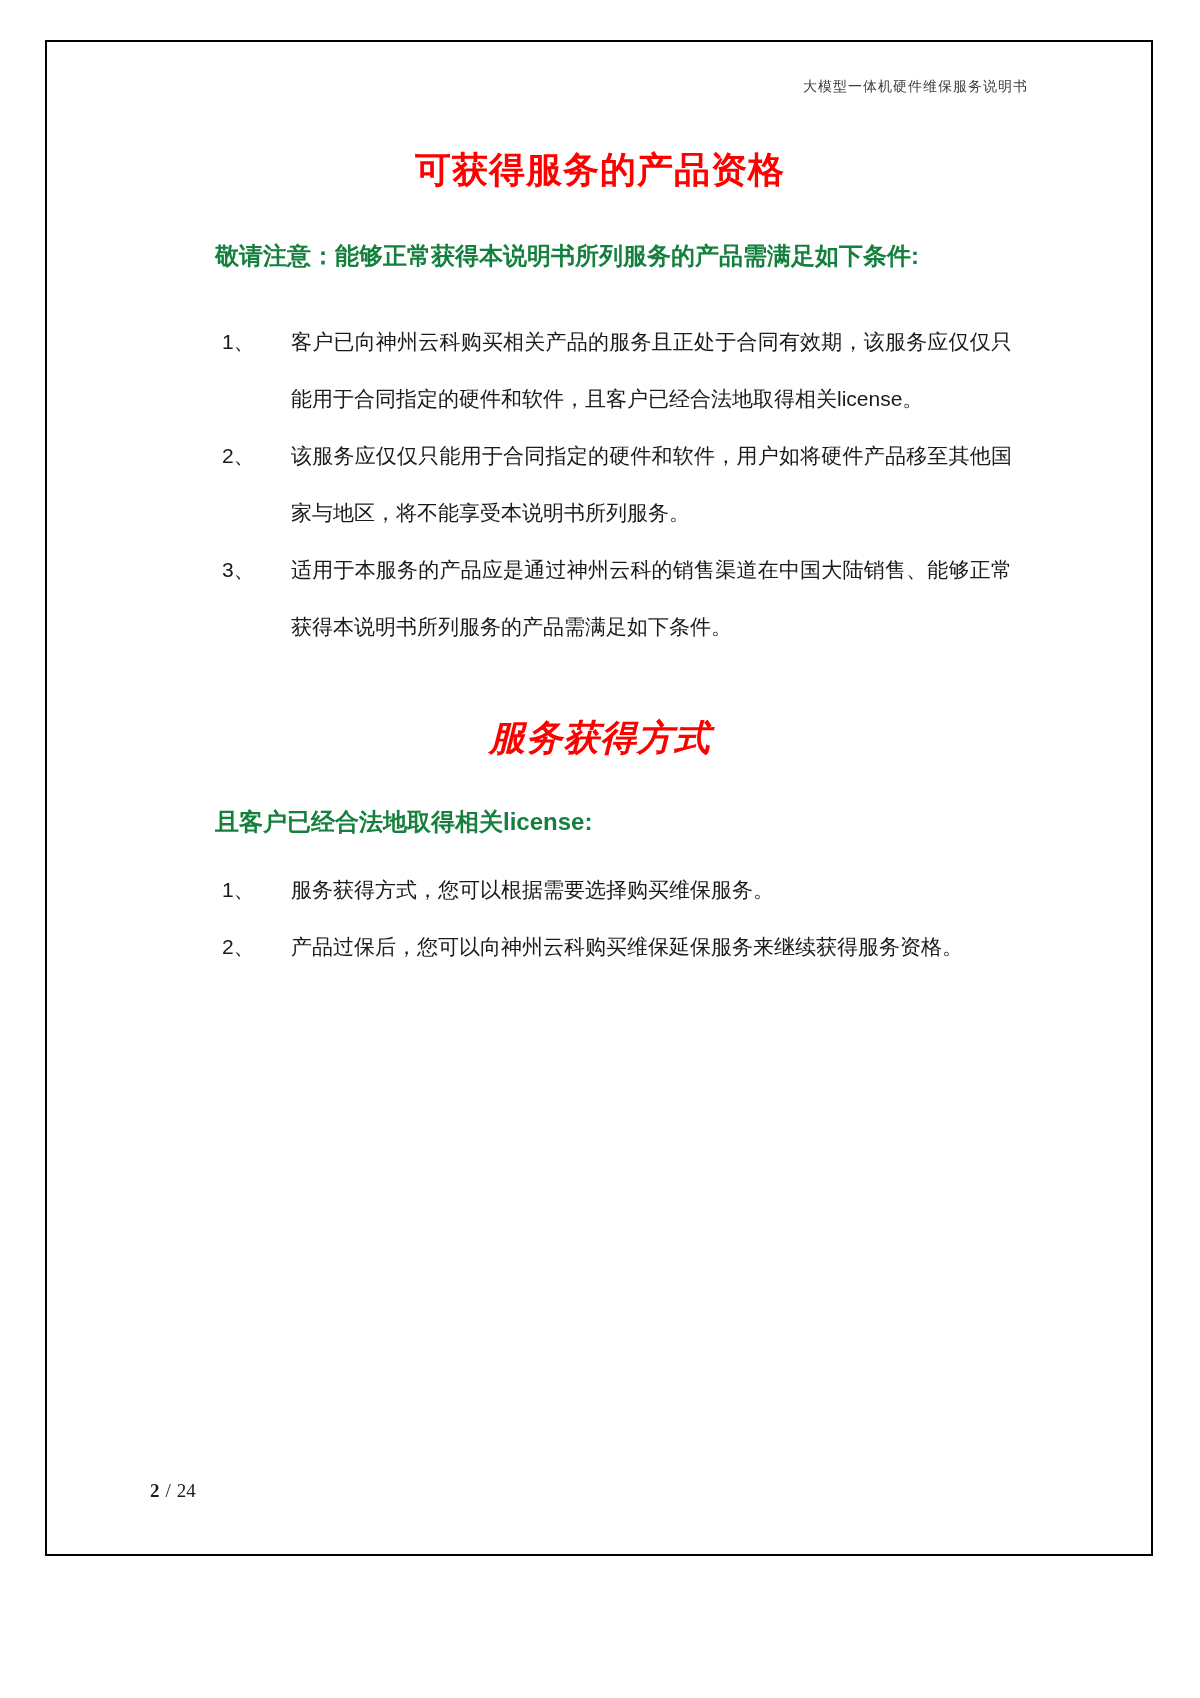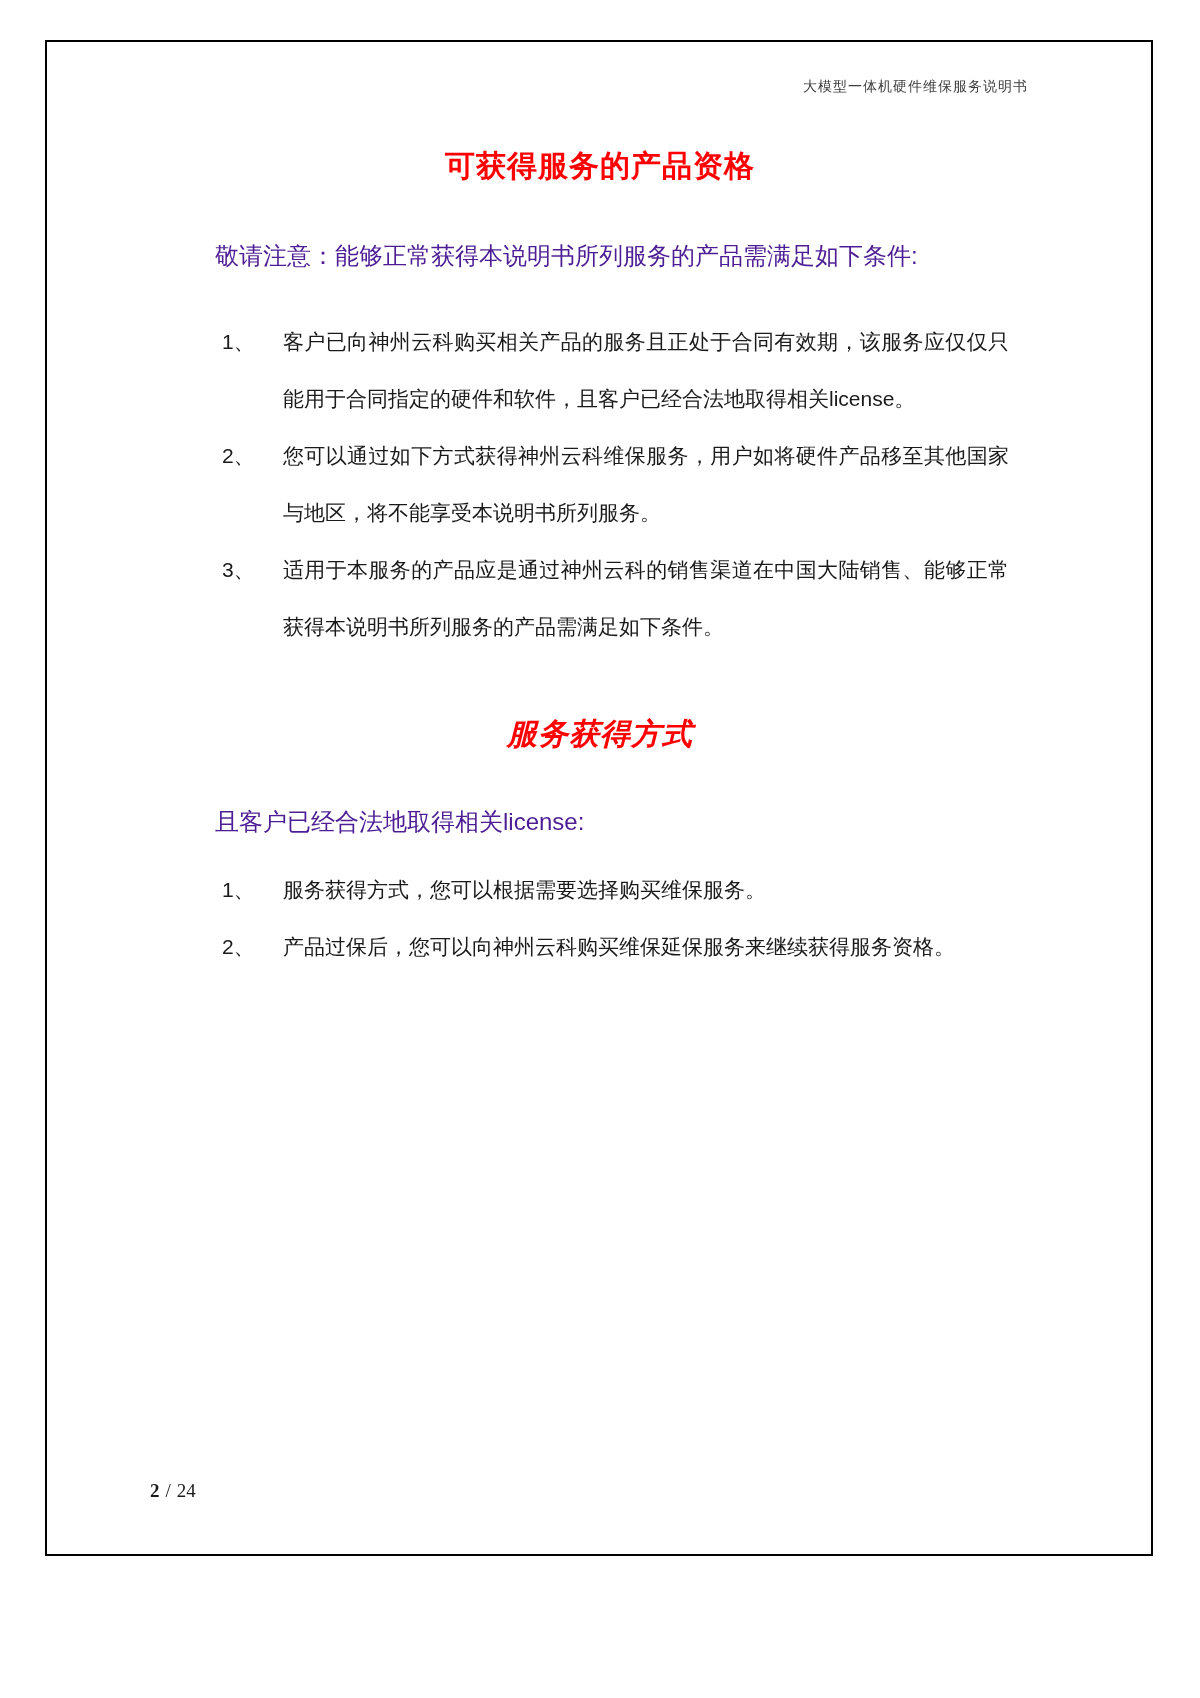--- a/index.html
+++ b/index.html
@@ -32,35 +32,35 @@
     font-size: 14px;
     color: #3d3d3d;
     letter-spacing: 1px;
     white-space: nowrap;
   }
   .section-title {
     position: absolute;
     left: 180px;
     width: 840px;
     text-align: center;
-    font-size: 30px;
+    font-size: 36px;
     font-weight: 700;
     color: var(--accent, #ff0000);
     letter-spacing: 1px;
     white-space: nowrap;
   }
   #title-eligibility { top: 146px; }
   #title-howto { top: 714px; font-style: italic; }
   .lead {
     position: absolute;
     left: 215px;
     width: 800px;
     font-size: 24px;
-    font-weight: 400;
-    color: #4c1d95;
+    font-weight: 700;
+    color: #15803d;
     line-height: 32px;
     white-space: nowrap;
   }
   #lead-eligibility { top: 240px; }
   #lead-howto { top: 806px; }
   .num-list {
     position: absolute;
     left: 222px;
     width: 790px;
   }
@@ -72,20 +72,21 @@
     line-height: 57px;
     color: #1a1a1a;
   }
   .list-item .num {
     flex: none;
     width: 61px;
   }
   .list-item .txt {
     width: 726px;
     text-align: justify;
+    margin-left: 8px;
   }
   .doc-footer {
     position: absolute;
     top: 1480px;
     left: 150px;
     width: 840px;
     text-align: left;
     font-family: "Liberation Serif", serif;
     font-size: 19px;
     color: #1a1a1a;
@@ -104,21 +105,21 @@
 
 <div class="lead" id="lead-eligibility">敬请注意：能够正常获得本说明书所列服务的产品需满足如下条件:</div>
 
 <div class="num-list" id="list-eligibility">
   <div class="list-item">
     <span class="num">1、</span>
     <span class="txt">客户已向神州云科购买相关产品的服务且正处于合同有效期，该服务应仅仅只能用于合同指定的硬件和软件，且客户已经合法地取得相关license。</span>
   </div>
   <div class="list-item">
     <span class="num">2、</span>
-    <span class="txt">您可以通过如下方式获得神州云科维保服务，用户如将硬件产品移至其他国家与地区，将不能享受本说明书所列服务。</span>
+    <span class="txt">该服务应仅仅只能用于合同指定的硬件和软件，用户如将硬件产品移至其他国家与地区，将不能享受本说明书所列服务。</span>
   </div>
   <div class="list-item">
     <span class="num">3、</span>
     <span class="txt">适用于本服务的产品应是通过神州云科的销售渠道在中国大陆销售、能够正常获得本说明书所列服务的产品需满足如下条件。</span>
   </div>
 </div>
 
 <div class="section-title" id="title-howto">服务获得方式</div>
 
 <div class="lead" id="lead-howto">且客户已经合法地取得相关license:</div>

